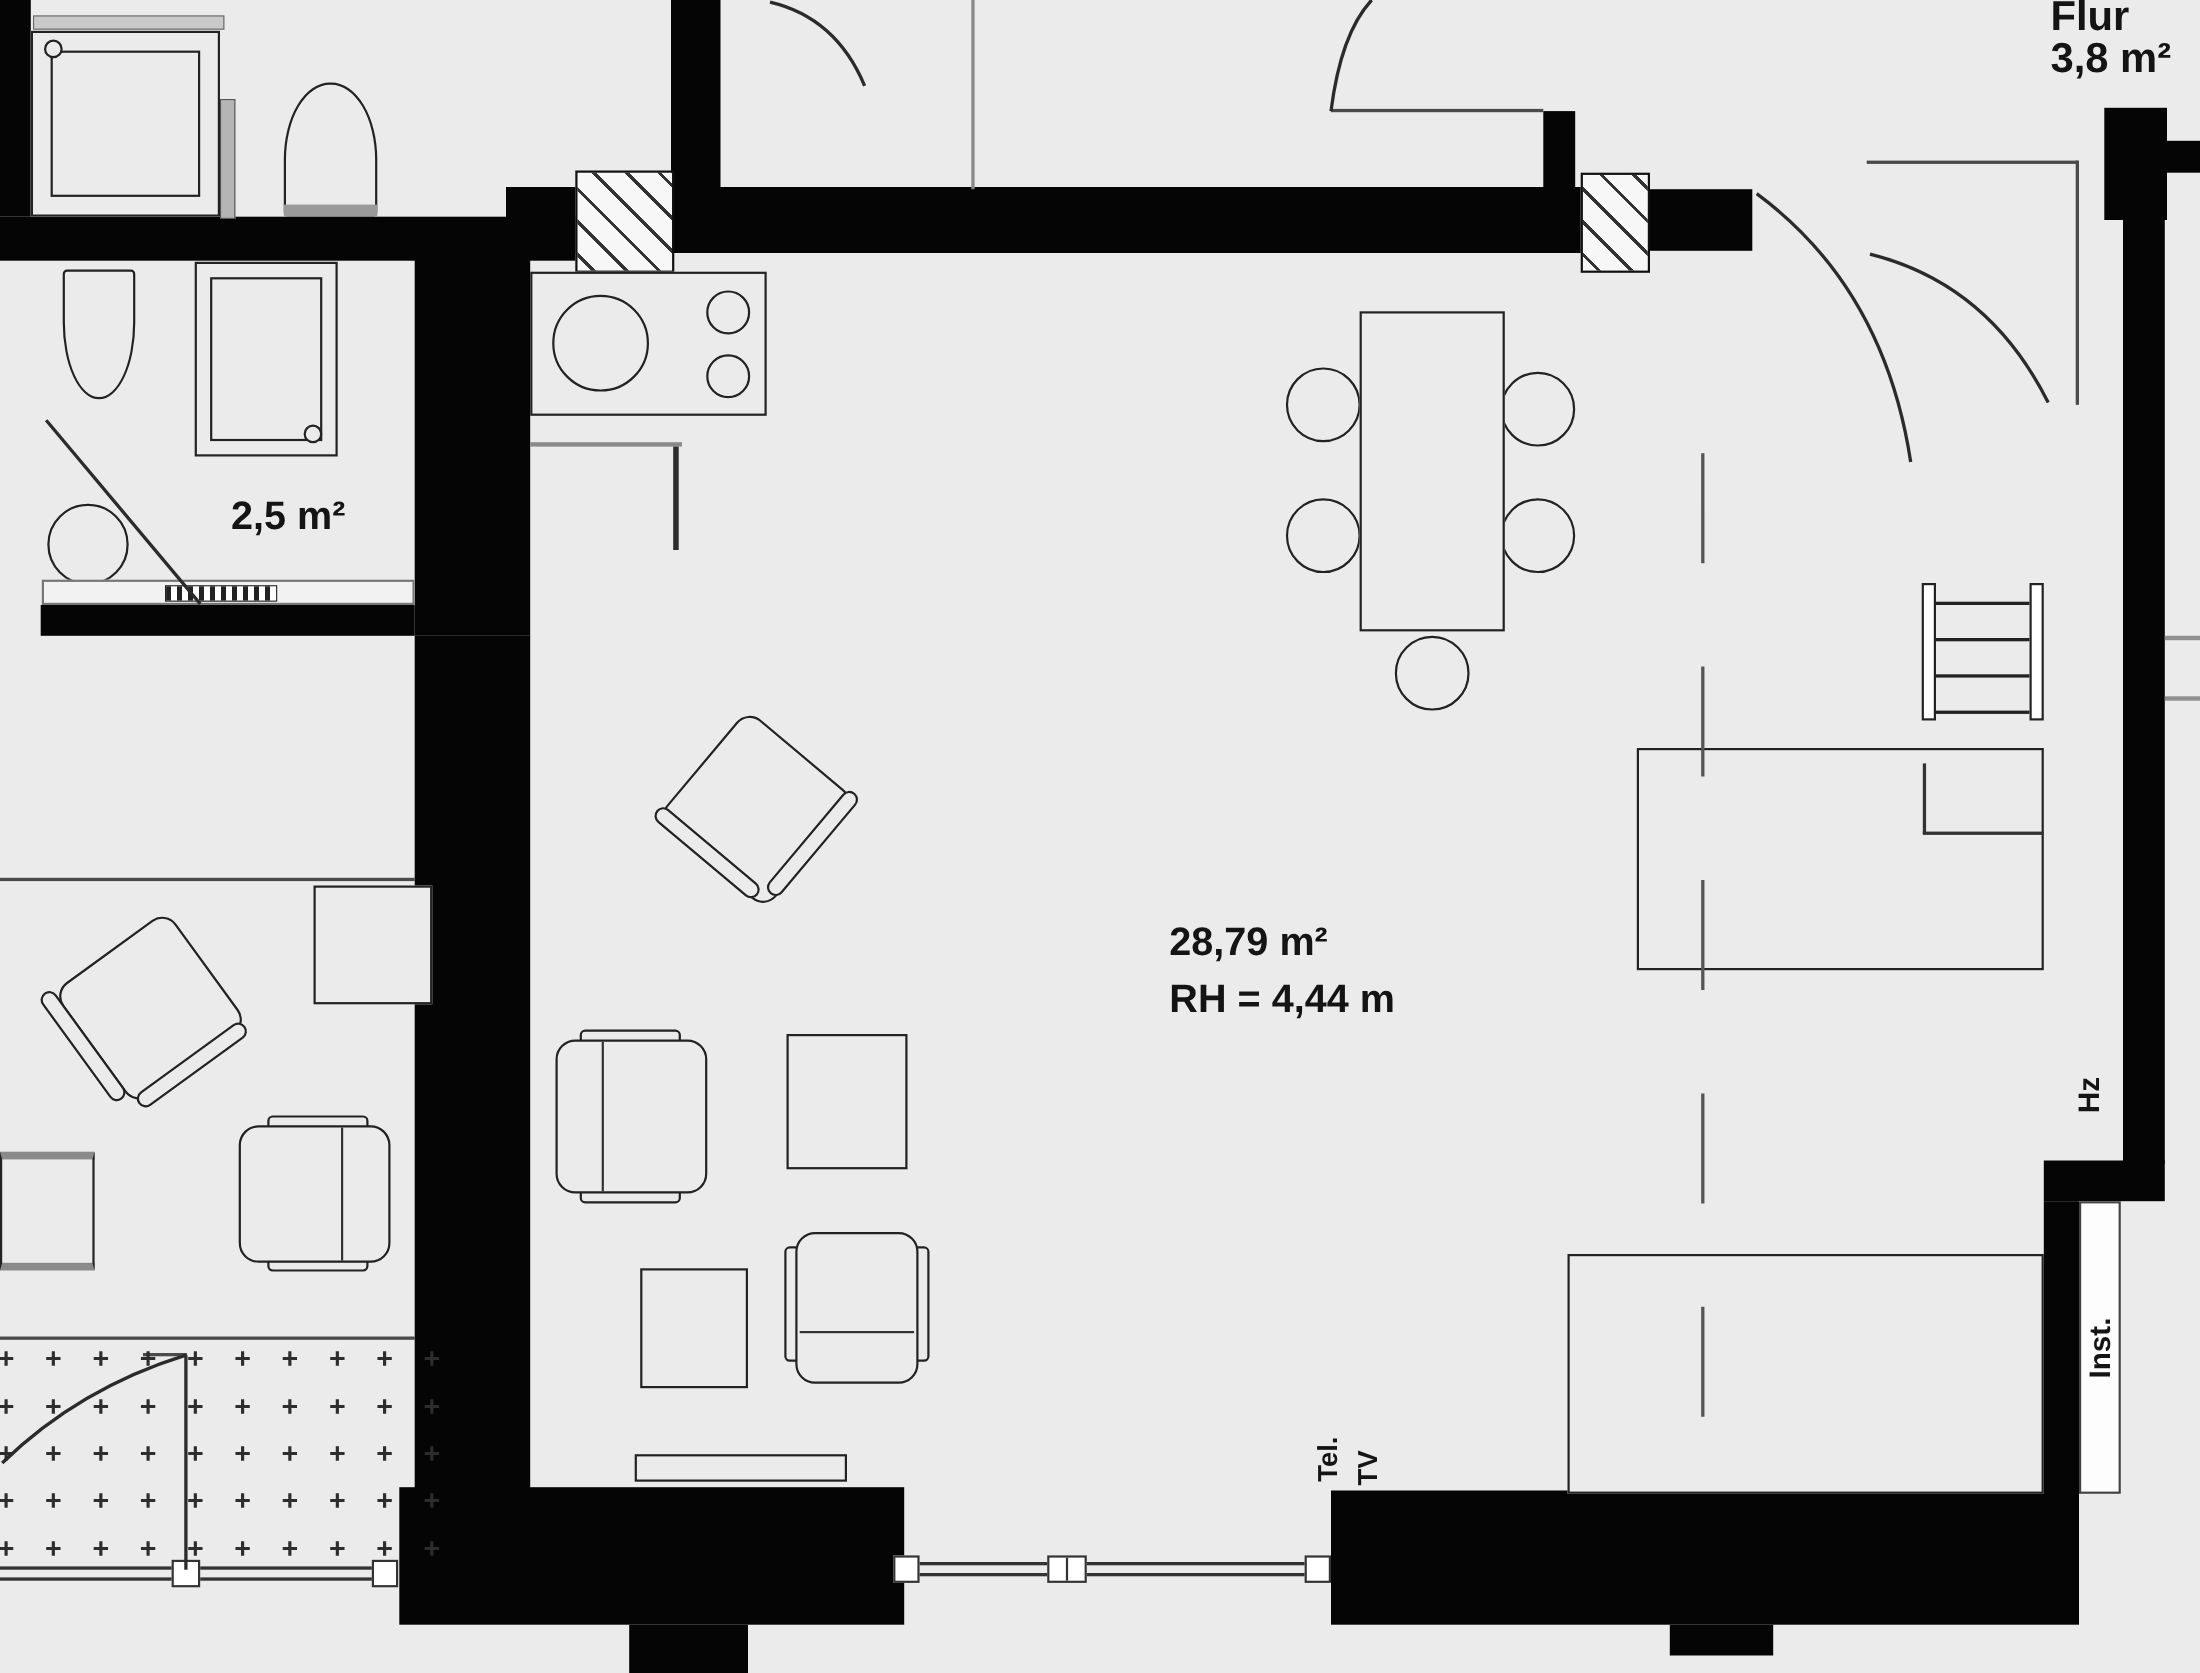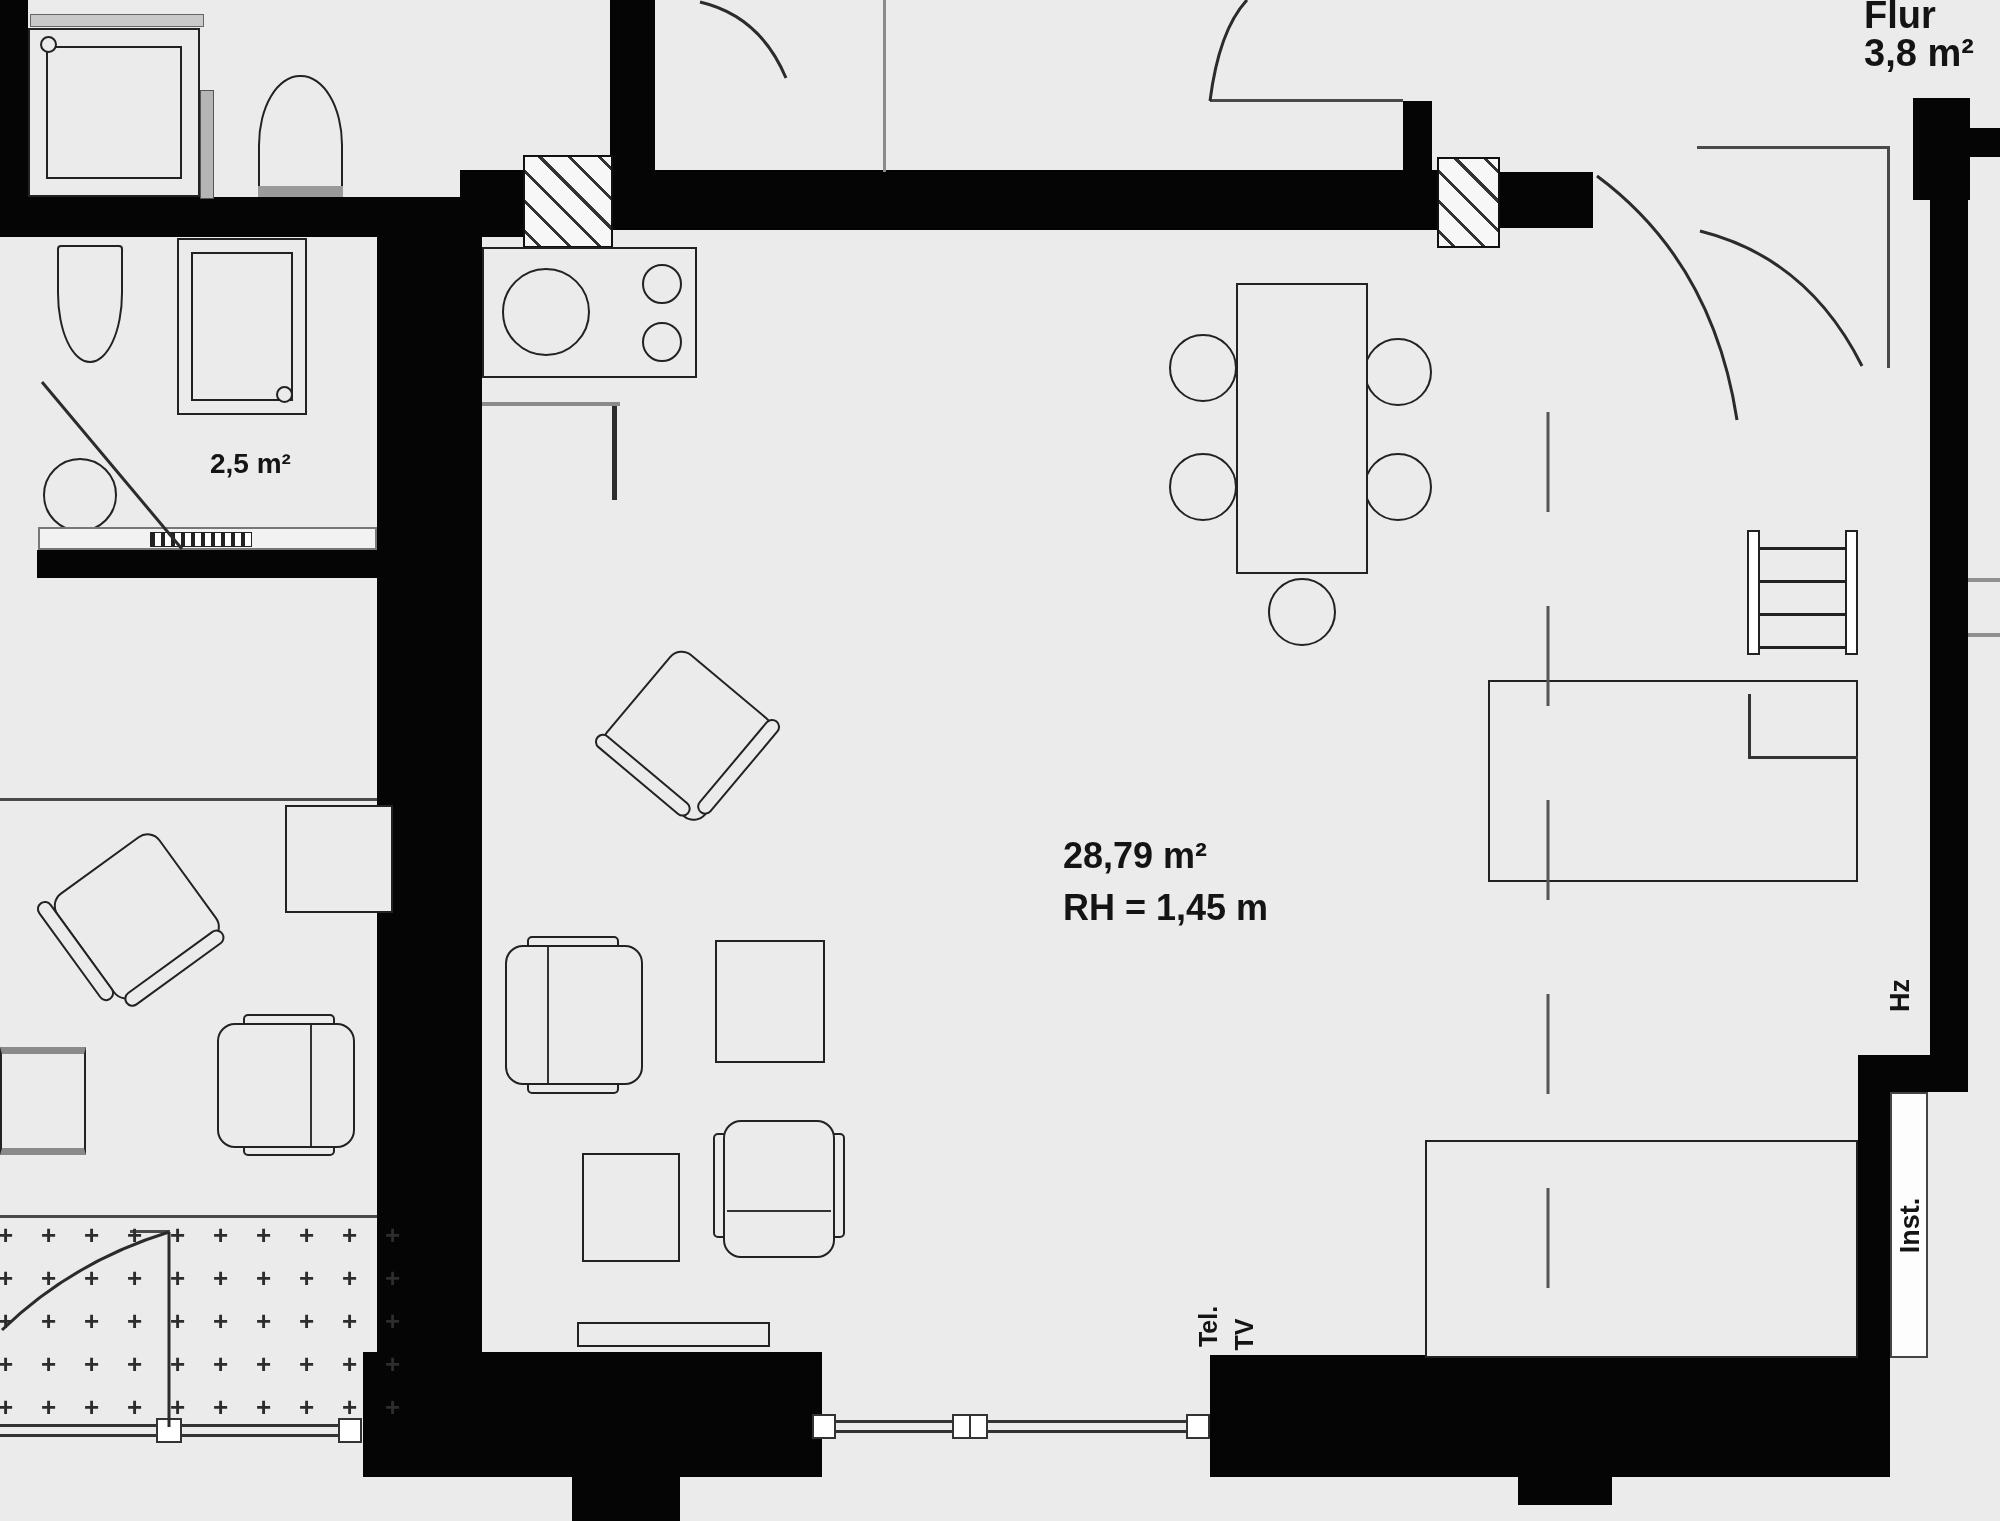--- a/index.html
+++ b/index.html
@@ -219,21 +219,21 @@
     <path d="M1597,176 Q1713,262 1737,420" stroke="#2b2b2b" stroke-width="3" fill="none"></path>
     <path d="M1700,231 Q1808,258 1862,366" stroke="#2b2b2b" stroke-width="3" fill="none"></path>
     <path d="M42,382 L182,549" stroke="#2b2b2b" stroke-width="3" fill="none"></path>
     <path d="M169,1232 L169,1427" stroke="#2b2b2b" stroke-width="3" fill="none"></path>
     <path d="M169,1232 Q72,1262 2,1330" stroke="#2b2b2b" stroke-width="3" fill="none"></path>
     <line x1="1548" y1="412" x2="1548" y2="1352" stroke="#555" stroke-width="3" stroke-dasharray="100 94"></line>
   </svg>
 
   <div class="lbl" style="left:1864px;top:-6px;font-size:38px">Flur</div>
   <div class="lbl" style="left:1864px;top:32px;font-size:38px">3,8 m²</div>
-  <div class="lbl" style="left:210px;top:448px;font-size:28px">2,5 m²</div>
+  <div class="lbl" style="left:210px;top:448px;font-size:36px">2,5 m²</div>
   <div class="lbl" style="left:1063px;top:835px;font-size:36px">28,79 m²</div>
-  <div class="lbl" style="left:1063px;top:887px;font-size:36px">RH = 1,45 m</div>
+  <div class="lbl" style="left:1063px;top:887px;font-size:36px">RH = 4,44 m</div>
   <div class="lbl rot" style="left:1878px;top:980px;width:44px;font-size:27px">Hz</div>
   <div class="lbl rot" style="left:1882px;top:1210px;width:56px;font-size:27px">Inst.</div>
   <div class="lbl rot" style="left:1182px;top:1312px;width:52px;font-size:25px">Tel.</div>
   <div class="lbl rot" style="left:1218px;top:1320px;width:52px;font-size:25px">TV</div>
 
 </div>
 
 </body></html>

